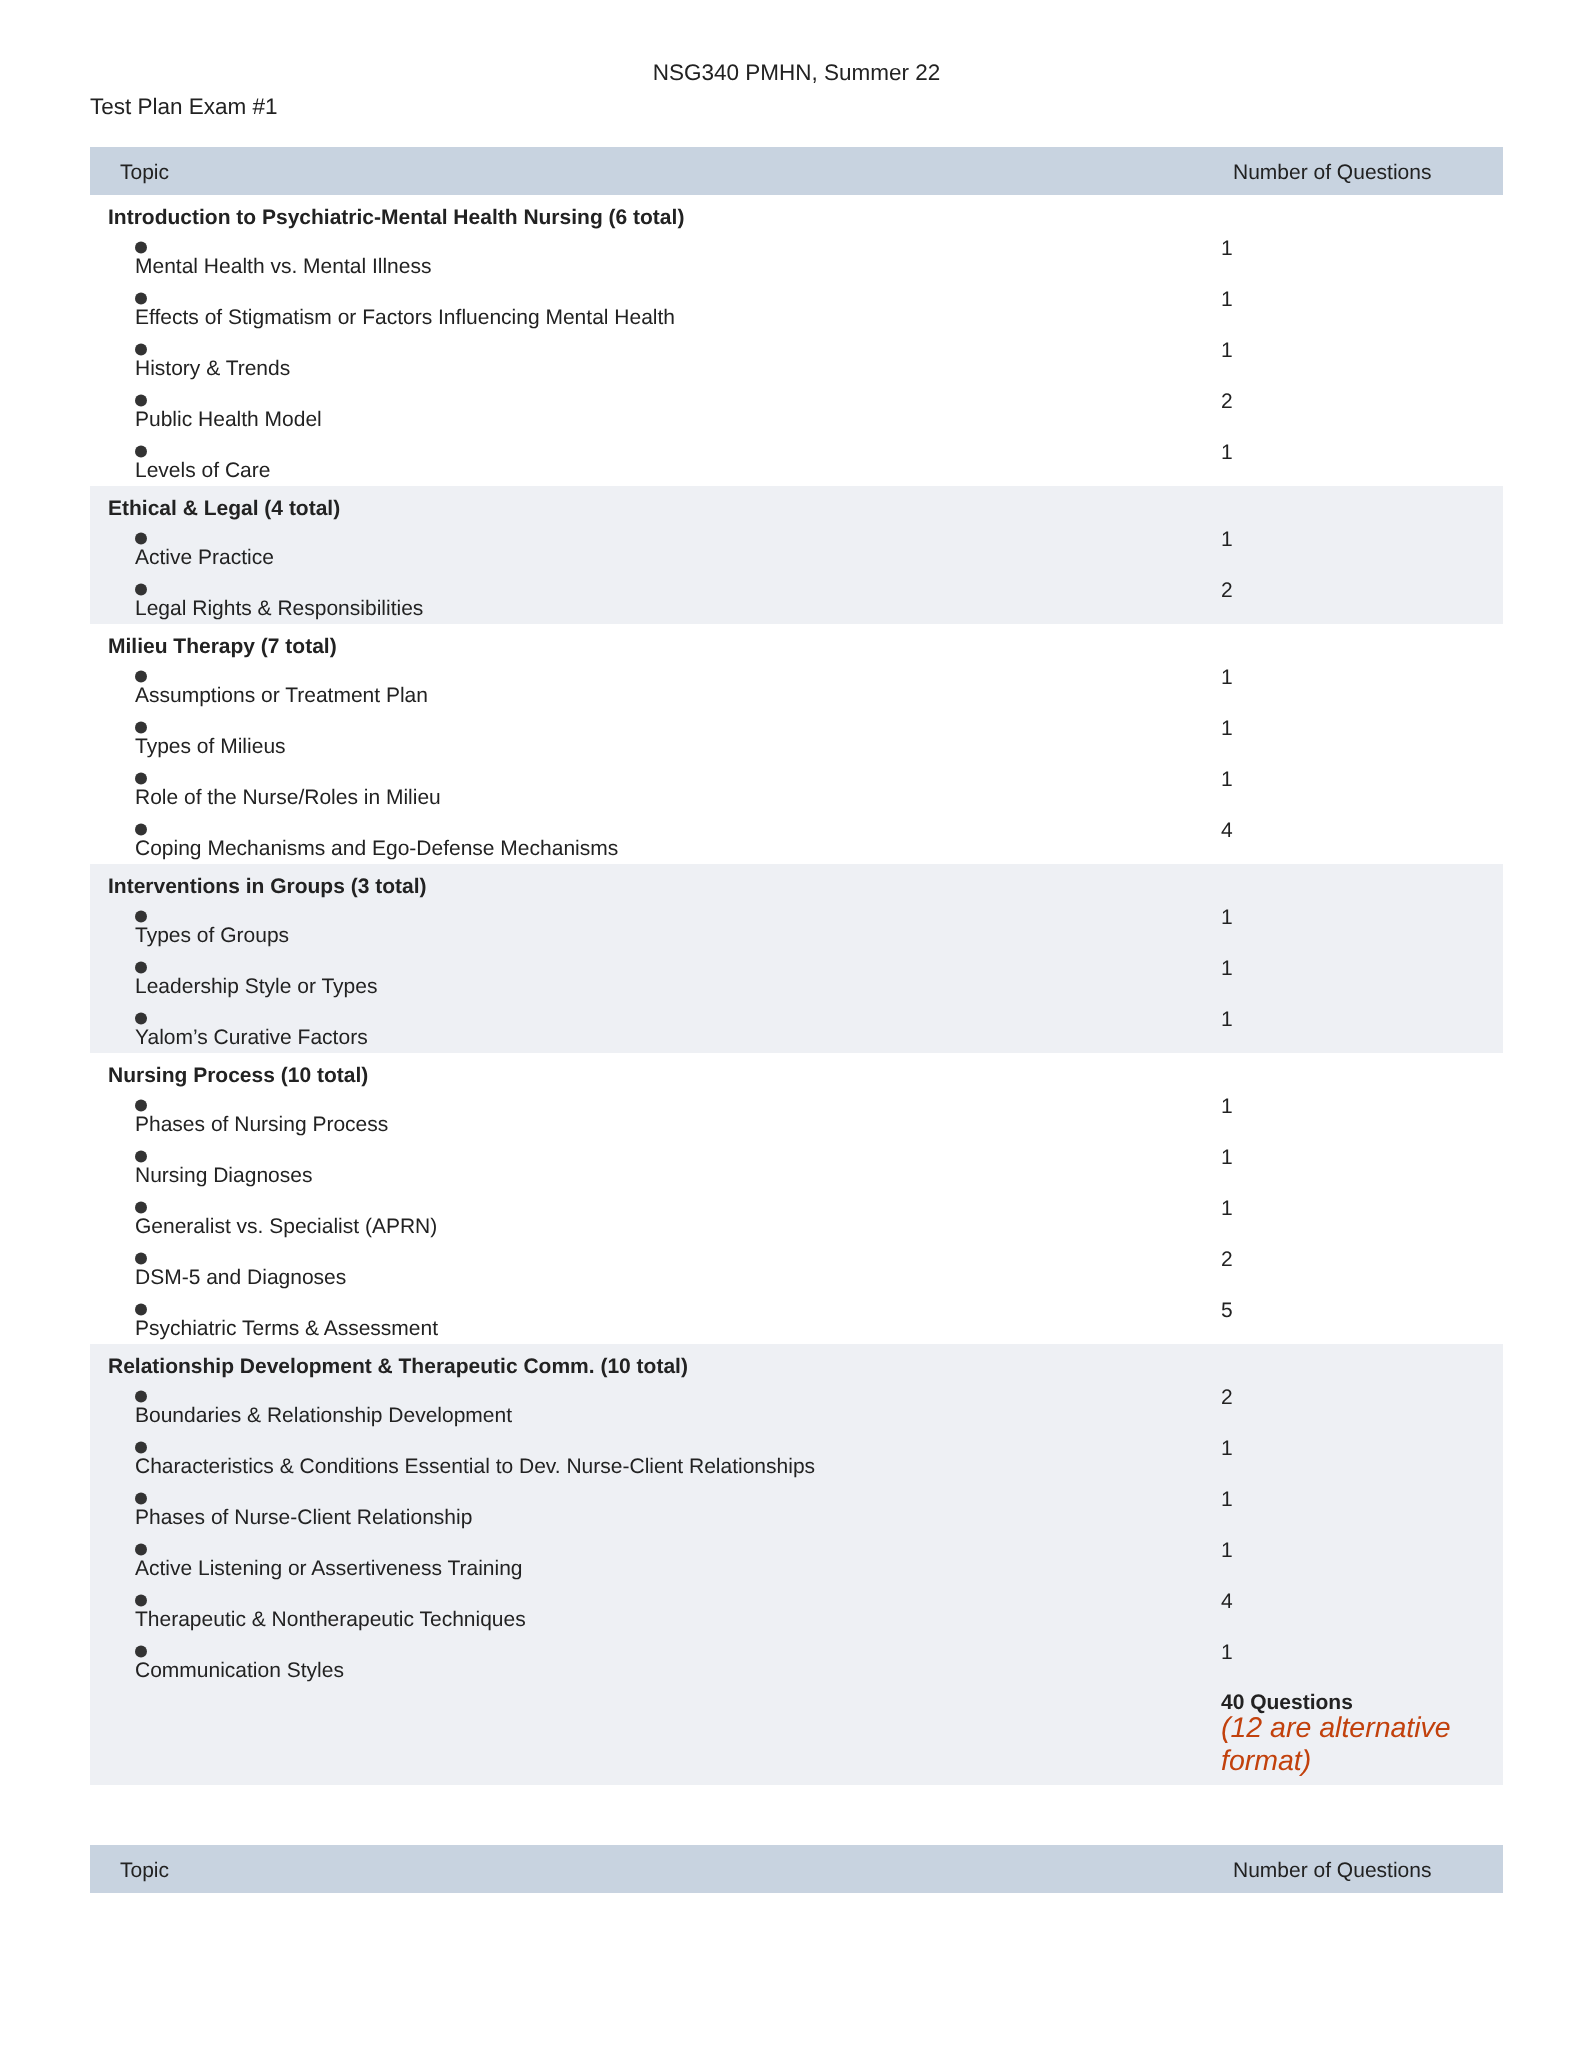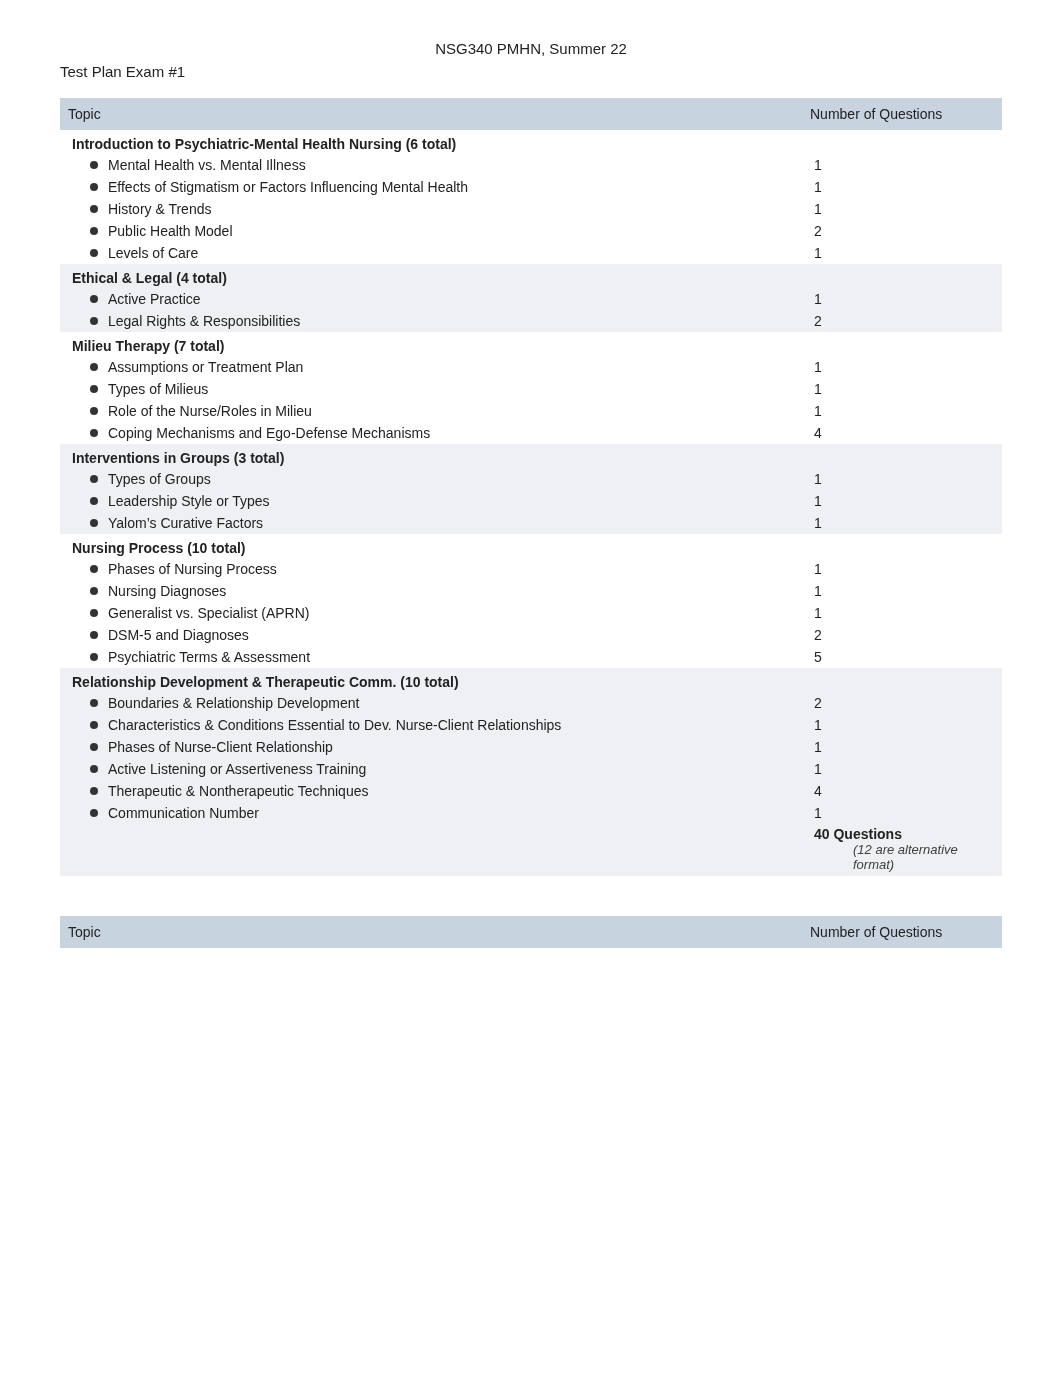--- a/index.html
+++ b/index.html
@@ -20,21 +20,21 @@
       margin-bottom: 18px;
       font-size: 15px;
     }
     table {
       width: 100%;
       border-collapse: collapse;
       margin-bottom: 40px;
     }
     thead tr th {
       background-color: #c8d3e0;
-      padding: 8px 8px;
+      padding: 8px 20px;
       text-align: left;
       font-weight: normal;
       font-size: 14px;
     }
     thead tr th:last-child {
       text-align: left;
       width: 200px;
     }
     tbody tr td {
       padding: 3px 12px;
@@ -51,20 +51,21 @@
     }
     tbody tr.subtopic td:first-child {
       padding-left: 30px;
     }
     tbody tr.shaded td {
       background-color: #eef0f4;
     }
     .bullet-cell {
       display: flex;
       align-items: flex-start;
+      flex-direction: column;
     }
     .bullet {
       display: inline-block;
       width: 8px;
       height: 8px;
       background: #333;
       border-radius: 50%;
       margin-top: 4px;
       margin-right: 10px;
       flex-shrink: 0;
@@ -72,23 +73,22 @@
     .total-row td {
       padding-top: 2px;
       padding-bottom: 4px;
     }
     .total-label {
       font-weight: bold;
       font-size: 14px;
     }
     .alt-format {
       font-style: italic;
-      font-size: 13px;
-      color: #404040;
-      margin-left: 39px;
+      font-size: 19px;
+      color: #c2410c;
     }
     .num-col {
       width: 200px;
       min-width: 160px;
     }
   </style>
 </head>
 <body>
 
 <p class="page-title">NSG340 PMHN, Summer 22</p>
@@ -333,21 +333,21 @@
             <span class="bullet"></span>
             <span>Therapeutic &amp; Nontherapeutic Techniques</span>
           </div>
         </td>
         <td>4</td>
       </tr>
       <tr class="subtopic shaded">
         <td>
           <div class="bullet-cell">
             <span class="bullet"></span>
-            <span>Communication Number</span>
+            <span>Communication Styles</span>
           </div>
         </td>
         <td>1</td>
       </tr>
       <tr class="total-row shaded">
         <td></td>
         <td>
           <div class="total-label">40 Questions</div>
           <div class="alt-format">(12 are alternative format)</div>
         </td>

